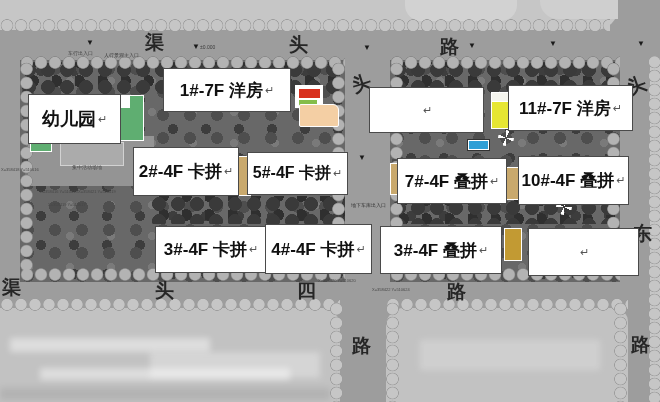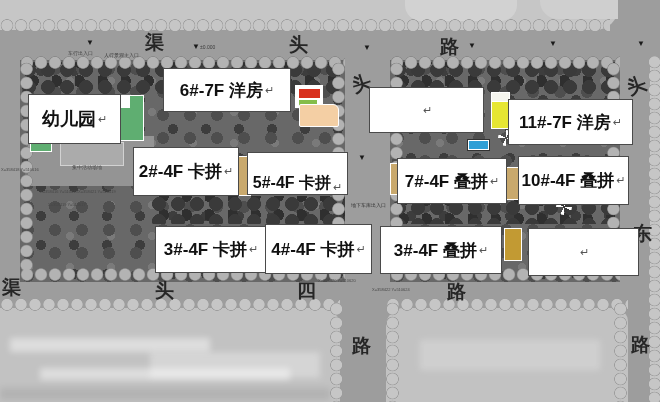--- a/index.html
+++ b/index.html
@@ -85,23 +85,23 @@
   .an7{left:48px;top:203px;} .an8{left:318px;top:279px;} .an9{left:372px;top:288px;}
   .an10{left:72px;top:165px;font-size:5px;color:#444;}
 
   
   .bx{z-index:5;background:#fff;border:1px solid #4a4a4a;display:flex;align-items:center;
       justify-content:center;white-space:nowrap;color:#111;font-weight:700;font-size:17px;}
   .bx .ret{font-weight:400;font-size:11px;color:#555;margin-left:2px;}
   .b0{left:28px;top:94px;width:91px;height:48px;font-size:18px;}
   .b1{left:163px;top:68px;width:126px;height:42px;}
   .b2{left:133px;top:147px;width:104px;height:47px;}
-  .b3{left:247px;top:152px;width:99px;height:41px;font-size:16px;align-items:flex-end;}
+  .b3{left:247px;top:152px;width:99px;height:41px;font-size:16px;}
   .b4{left:369px;top:87px;width:113px;height:44px;}
-  .b5{left:508px;top:99px;width:123px;height:44px;}
+  .b5{left:508px;top:85px;width:123px;height:44px;}
   .b6{left:397px;top:158px;width:108px;height:44px;}
   .b7{left:518px;top:156px;width:109px;height:47px;}
   .b8{left:155px;top:226px;width:110px;height:45px;}
   .b9{left:265px;top:224px;width:105px;height:48px;}
   .b10{left:380px;top:226px;width:120px;height:46px;}
   .b11{left:528px;top:228px;width:109px;height:46px;}
 </style>
 </head>
 <body>
 
@@ -198,21 +198,21 @@
   <span class="abs an xy an7">X=358419 Y=510617</span>
   <span class="abs an xy an8">X=358420 Y=510620</span>
   <span class="abs an xy an9">X=358422 Y=510624</span>
   <span class="abs an an10">集中活动场地</span>
 
   <div class="abs bx b0">
       <span>幼儿园</span>
       <span class="ret">↵</span>
     </div>
   <div class="abs bx b1">
-      <span>6#-7F 洋房</span>
+      <span>1#-7F 洋房</span>
       <span class="ret">↵</span>
     </div>
   <div class="abs bx b2">
       <span>2#-4F 卡拼</span>
       <span class="ret">↵</span>
     </div>
   <div class="abs bx b3">
       <span>5#-4F 卡拼</span>
       <span class="ret">↵</span>
     </div>

